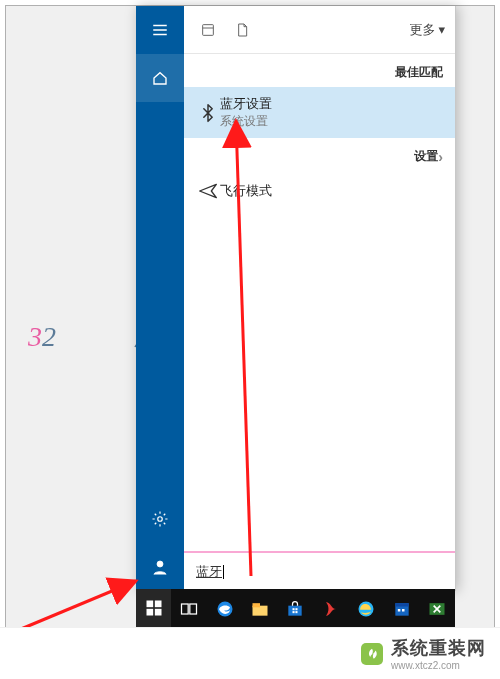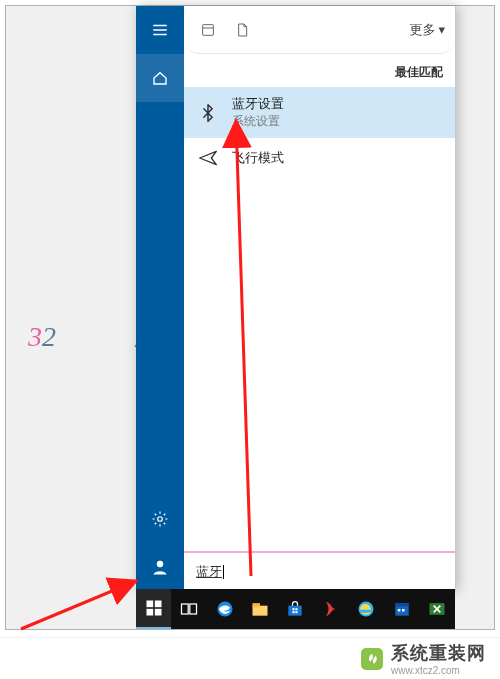--- a/index.html
+++ b/index.html
@@ -51,21 +51,20 @@
     position: absolute;
     left: 48px; top: 0; right: 0; bottom: 0;
     display: flex; flex-direction: column;
   }
   .panel-top {
     height: 48px;
     display: flex; align-items: center;
     padding: 0 10px;
     border-bottom: 1px solid #e6e6e6;
     gap: 6px;
-    border-radius: 15px;
   }
   .top-icon {
     width: 28px; height: 28px;
     display:flex; align-items:center; justify-content:center;
     color:#666;
   }
   .top-icon svg { width:16px; height:16px; fill:none; stroke:#666; stroke-width:1.5; }
   .panel-top .spacer { flex:1; }
   .more-label { font-size:13px; color:#444; display:flex; align-items:center; gap:3px; }
 
@@ -74,21 +73,20 @@
     font-size: 12px;
     font-weight: bold;
     color: #333;
     padding: 10px 12px 6px;
     display:flex; align-items:center; justify-content:flex-end;
   }
   .group-header .chev { color:#888; font-size:14px; }
   .result-row {
     display:flex; align-items:center;
     padding: 8px 12px;
-    gap: 12px;
     cursor:pointer;
   }
   .result-row.selected { background:#cfe7f7; }
   .result-icon {
     width: 24px; height:24px;
     display:flex; align-items:center; justify-content:center;
     color:#333;
   }
   .result-icon svg { width:20px; height:20px; fill:#333; }
   .result-text .primary { font-size:13px; color:#222; }
@@ -151,21 +149,21 @@
     font-style:italic;
     font-family: cursive, serif;
   }
   .wm-logo .big { font-size:28px; color:#e94f9b; }
   .wm-logo .big2 { font-size:28px; color:#4c6f8f; }
   .wm-logo .swirl { position:absolute; right:0; top:8px; width:30px; height:30px; }
 
   .footer {
     position:absolute;
     left:0; right:0; bottom:0;
-    height:42px;
+    height:52px;
     background:#fff;
     display:flex; align-items:center; justify-content:flex-end;
     gap:8px;
     padding-right:14px;
     border-top:1px solid #f0f0f0;
   }
   .footer-icon {
     width:22px; height:22px; border-radius:5px;
     display:flex; align-items:center; justify-content:center;
     background:#8bc34a;
@@ -246,20 +244,24 @@
             <svg viewBox="0 0 24 24">
                 <path d="M7 7l10 10-5 5V2l5 5L7 17" fill="none" stroke="#333" stroke-width="1.8" stroke-linejoin="round" stroke-linecap="round"></path>
               </svg>
           </div>
           <div class="result-text">
             <div class="primary">蓝牙设置</div>
             <div class="secondary">系统设置</div>
           </div>
         </div>
 
+        <div class="group-header">
+          <span>设置</span>
+          <span class="chev">›</span>
+        </div>
         <div class="result-row">
           <div class="result-icon">
             <svg viewBox="0 0 24 24">
                 <path d="M2 12l20-8-6 8 6 8z" fill="none" stroke="#333" stroke-width="1.6" stroke-linejoin="round"></path>
               </svg>
           </div>
           <div class="result-text">
             <div class="primary">飞行模式</div>
           </div>
         </div>

